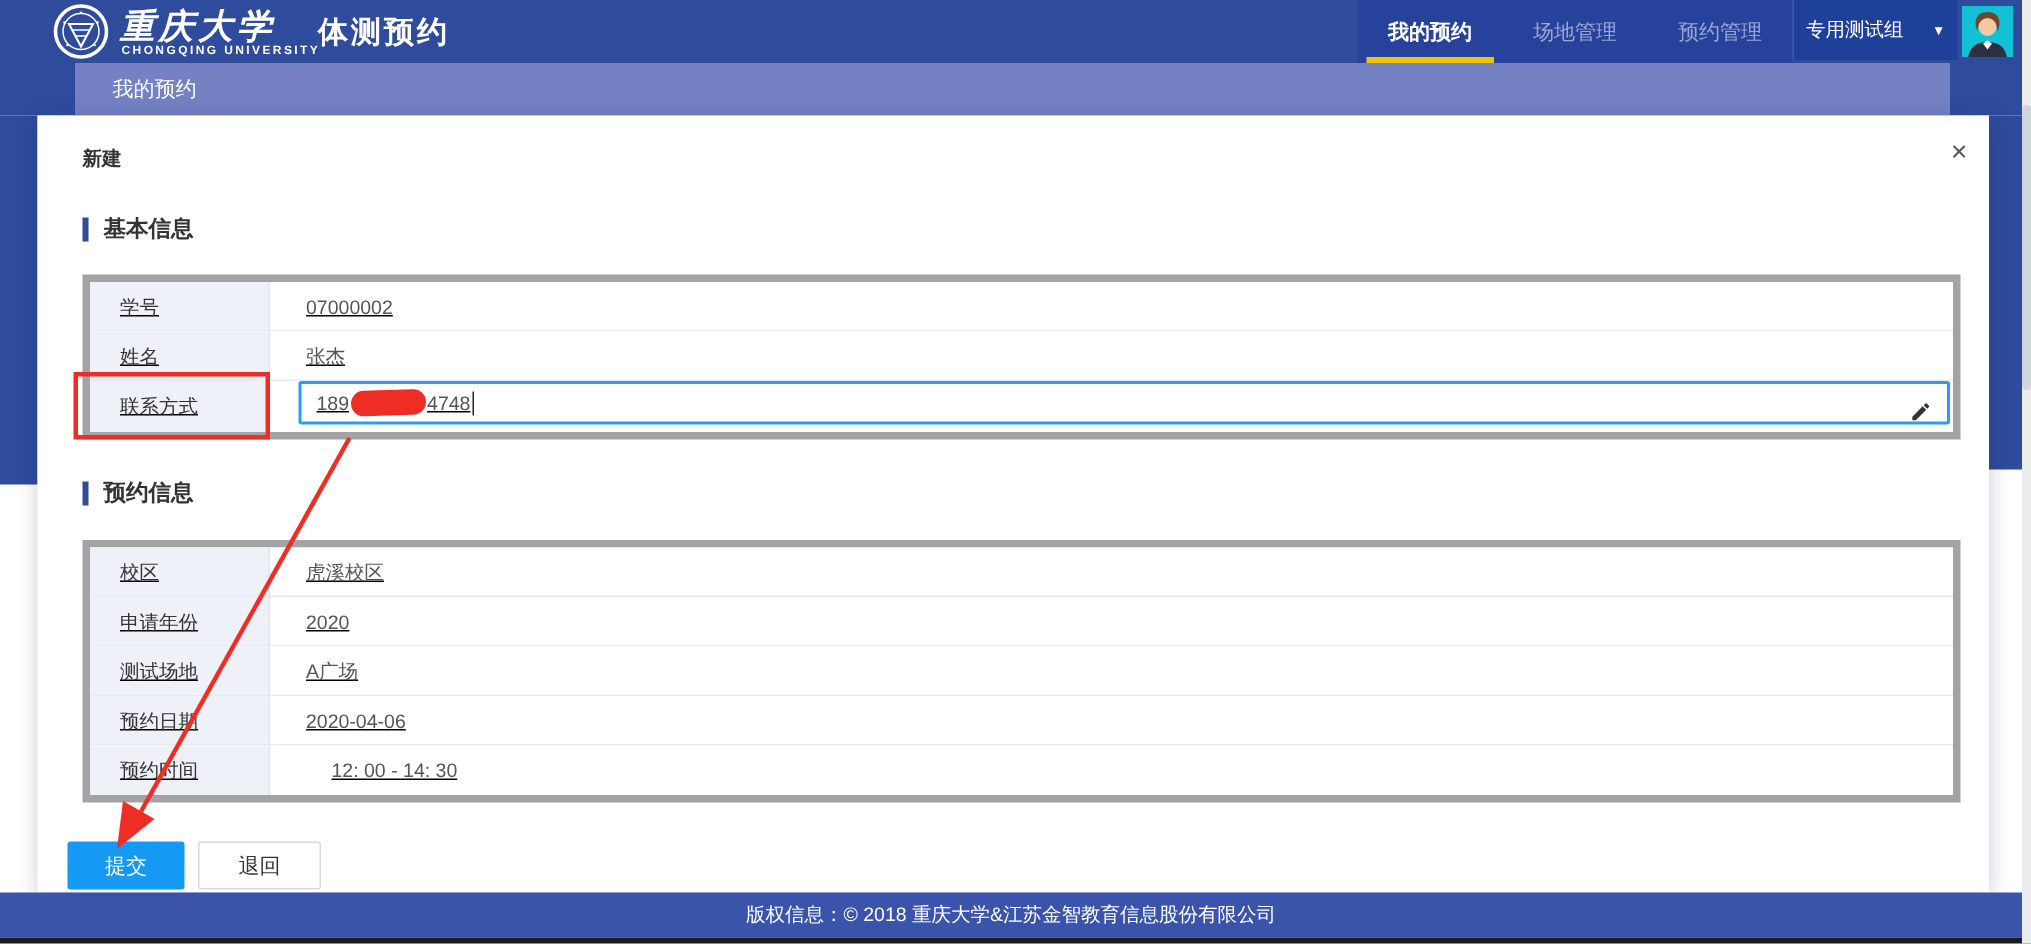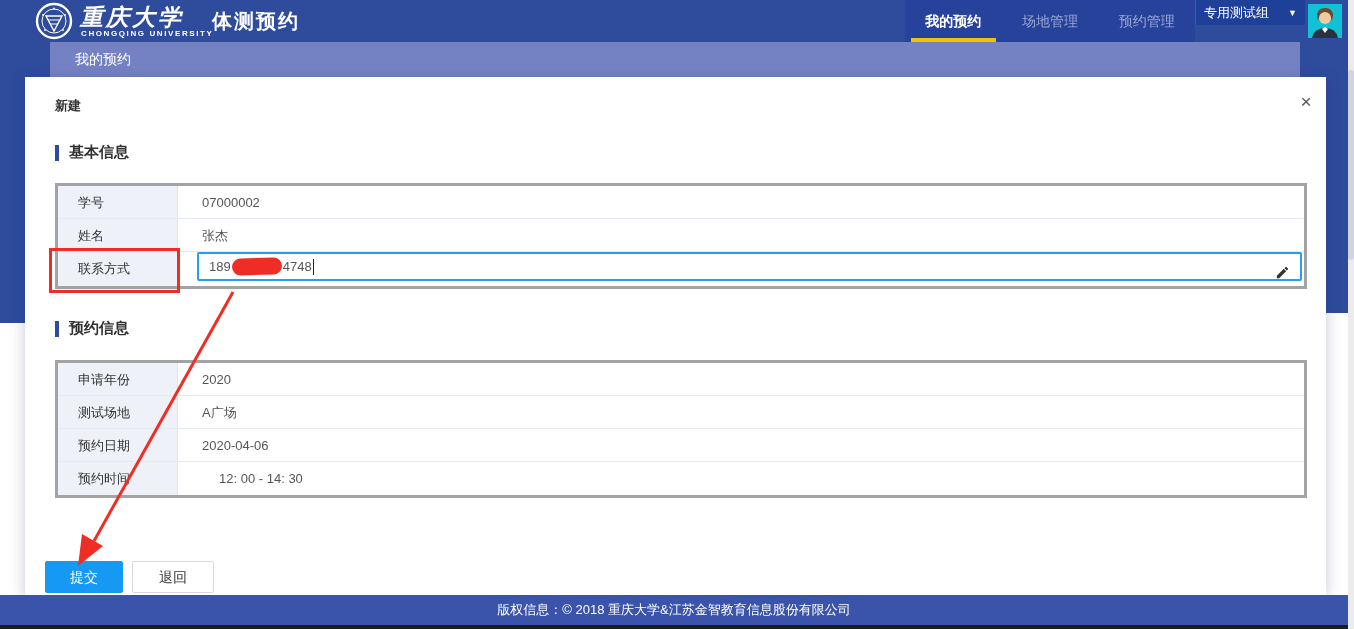--- a/index.html
+++ b/index.html
@@ -26,40 +26,40 @@
   .logo { position:absolute; left:35px; top:2px; width:38px; height:38px; }
   .uni-cn { position:absolute; left:80px; top:2px; color:#fff; font-size:23px; font-weight:bold;
     font-style:italic; letter-spacing:3px; }
   .uni-en { position:absolute; left:81px; top:29px; color:#fff; font-size:8px; font-weight:bold; letter-spacing:1.6px; }
   .app-title { position:absolute; left:212px; top:8px; color:#fff; font-size:20px; font-weight:bold; letter-spacing:2px; }
   .nav-panel { position:absolute; left:905px; top:0; width:290px; height:42px; background:#27429a; display:flex; }
   .nav-item { position:relative; flex:1; text-align:center; line-height:42px; font-size:14px;
     color:#9aa7d2; cursor:pointer; white-space:nowrap; }
   .nav-item.active { color:#fff; font-weight:bold; }
   .tab-underline { position:absolute; left:6px; right:6px; bottom:0; height:4px; background:#f0c400; }
-  .user-box { position:absolute; left:1195px; top:0; width:110px; height:25px; background:#1e4099;
+  .user-box { position:absolute; left:1195px; top:0; width:110px; height:40px; background:#1e4099;
     border-left:1px solid #44589f; display:flex; align-items:center; justify-content:center; gap:19px;
     color:#fff; font-size:13px; cursor:pointer; }
   .chevron { font-size:9px; color:#fff; }
   .avatar { position:absolute; left:1308px; top:4px; width:34px; height:34px; background:#12c1d5;
     overflow:hidden; cursor:pointer; }
 
   
   .modal { position:absolute; left:25px; top:77px; width:1301px; height:518px; background:#fff;
     box-shadow:0 3px 14px rgba(30,40,90,.25); z-index:10; }
   .modal-title { position:absolute; left:30px; top:20px; font-size:13px; font-weight:bold; color:#333; }
   .close-btn { position:absolute; left:1268px; top:12px; width:26px; height:26px; font-size:19px;
     color:#555; text-align:center; line-height:26px; cursor:pointer; }
   .section-head { position:absolute; left:30px; display:flex; align-items:center; gap:10px; }
   .section-marker { width:4px; height:16px; background:#2e4b9c; }
   .section-title { font-size:15px; font-weight:bold; color:#333; }
   .head-basic { top:66px; }
   .head-booking { top:242px; }
 
-  .info-table { position:absolute; left:30px; width:1252px; border:3px solid #a3a3a3; }
+  .info-table { position:absolute; left:30px; width:1252px; border:5px solid #a3a3a3;text-decoration:underline; }
   .table-basic { top:106px; }
   .table-booking { top:283px; }
   .info-row { display:flex; height:33px; border-bottom:1px solid #e4e9f3; background:#fff; }
   .info-row:last-child { border-bottom:none;gap:17px; }
   .row-label { width:120px; background:#eef1f8; border-right:1px solid #dfe5f0; color:#333;
     font-size:13px; line-height:33px; padding-left:20px; flex:none; }
   .row-value { flex:1; color:#555; font-size:13px; line-height:33px; padding-left:24px; }
   .info-row.input-row { height:34px; }
   .input-row .row-value { padding:0 2px 0 2px; display:flex; }
   .field-input { flex:1; height:29px; border:2px solid #2a9cf4; border-radius:2px; background:#fff;
@@ -171,20 +171,24 @@
     </div>
   </div>
 
   <div class="section-head head-booking">
     <div class="section-marker"></div>
     <div class="section-title">预约信息</div>
   </div>
 
   <div class="info-table table-booking">
     <div class="info-row">
+      <div class="row-label">校区</div>
+      <div class="row-value">虎溪校区</div>
+    </div>
+    <div class="info-row">
       <div class="row-label">申请年份</div>
       <div class="row-value">2020</div>
     </div>
     <div class="info-row">
       <div class="row-label">测试场地</div>
       <div class="row-value">A广场</div>
     </div>
     <div class="info-row">
       <div class="row-label">预约日期</div>
       <div class="row-value">2020-04-06</div>

